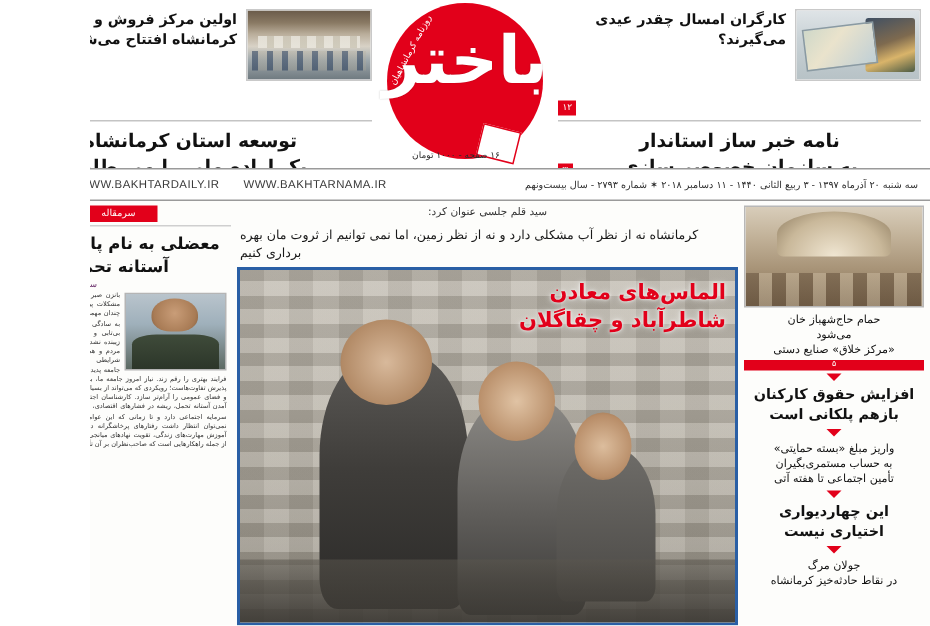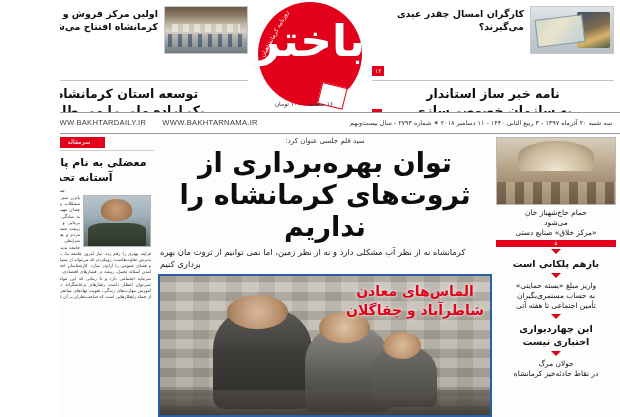--- a/index.html
+++ b/index.html
@@ -297,21 +297,20 @@
     flex: 1 1 auto;
     border: 2.5px solid #2a5fa5;
     overflow: hidden;
     background: #cfd2cd;
     min-height: 0;
   }
   .hero-overlay {
     position: absolute;
     right: 6px;
     top: 6px;
-    text-align: center;
     font-size: 14px;
     line-height: 19px;
     font-weight: bold;
     color: #e2001a;
     text-shadow: 0 0 2px rgba(255,255,255,0.85), 0 0 5px rgba(255,255,255,0.7);
     z-index: 4;
   }
 
   
   .leftcol {
@@ -525,20 +524,21 @@
       </div>
       <div class="rail-cap">
         <div data-bind="rail.caption.line1">حمام حاج‌شهباز خان</div>
         <div data-bind="rail.caption.line3">می‌شود</div>
         <div data-bind="rail.caption.line2">«مرکز خلاق» صنایع دستی</div>
       </div>
       <div class="rail-barnum" data-bind="rail.caption_page_badge">۵</div>
 
       <div class="rail-arrow"></div>
       <div class="rail-item big">
+        <div data-bind="rail.items.0.lines.0">افزایش حقوق کارکنان</div>
         <div data-bind="rail.items.0.lines.1">بازهم پلکانی است</div>
       </div>
 
       <div class="rail-arrow"></div>
       <div class="rail-item small">
         <div data-bind="rail.items.1.lines.0">واریز مبلغ «بسته حمایتی»</div>
         <div data-bind="rail.items.1.lines.1">به حساب مستمری‌بگیران</div>
         <div data-bind="rail.items.1.lines.2">تأمین اجتماعی تا هفته آتی</div>
       </div>
 
@@ -550,21 +550,20 @@
 
       <div class="rail-arrow"></div>
       <div class="rail-item small">
         <div data-bind="rail.items.3.lines.0">جولان مرگ</div>
         <div data-bind="rail.items.3.lines.1">در نقاط حادثه‌خیز کرمانشاه</div>
       </div>
     </div>
 
     <div class="center">
       <div class="kicker" data-bind="main.kicker">سید قلم جلسی عنوان کرد:</div>
-      <div class="headline" data-bind="main.headline">توان بهره‌برداری از ثروت‌های کرمانشاه را نداریم</div>
       <div class="subhead" data-bind="main.subhead">کرمانشاه نه از نظر آب مشکلی دارد و نه از نظر زمین، اما نمی توانیم از ثروت مان بهره برداری کنیم</div>
       <div class="hero">
         <div class="img-hero">
           <div class="wall"></div>
           <div class="kid1"></div>
           <div class="kid2"></div>
           <div class="kid3"></div>
           <div class="ground"></div>
         </div>
         <div class="hero-overlay">

